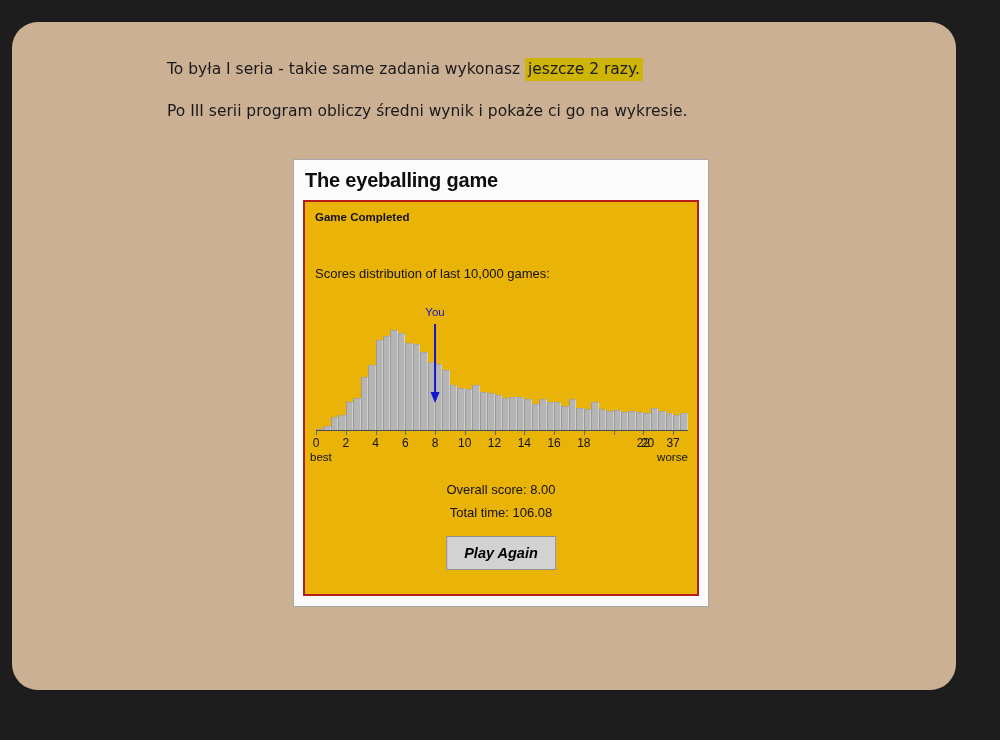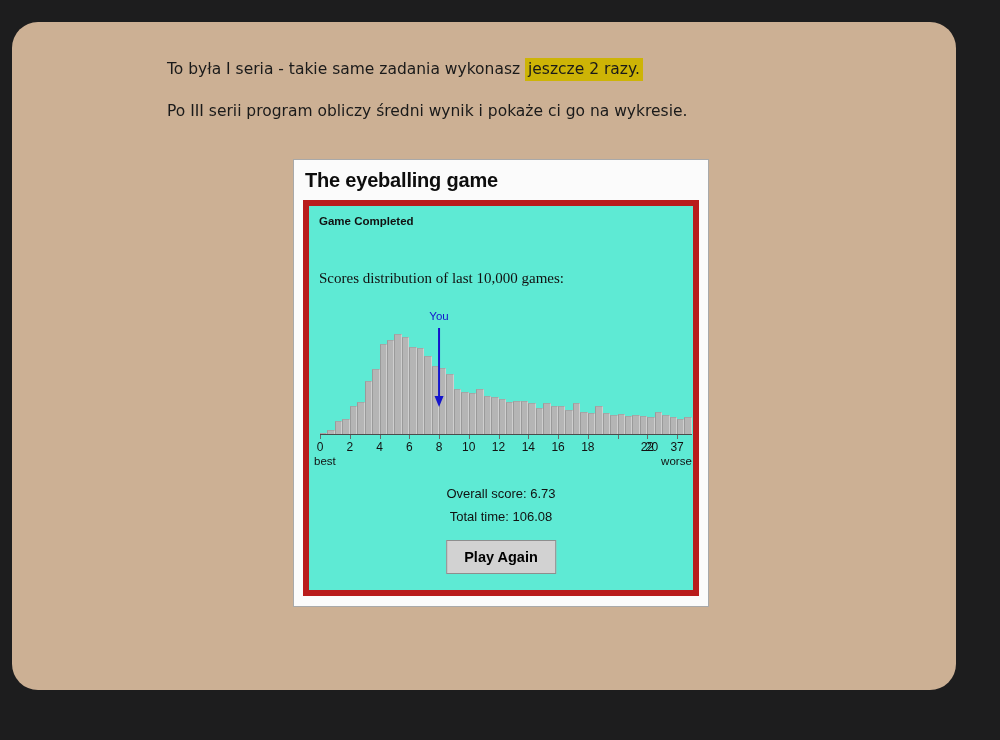--- a/index.html
+++ b/index.html
@@ -50,38 +50,38 @@
     color:#0d0d0d;
     padding:9px 0 7px 11px;
     letter-spacing:-.2px;
     font-family:"Liberation Sans", sans-serif;
     border-radius:17px;
   }
   .panel{
     position:absolute;
     left:9px;top:40px;
     width:396px;height:396px;
-    background:#5eead4;
-    border:6px solid #b91c1c;
+    background:#eab308;
+    border:2px solid #b91c1c;
     box-sizing:border-box;
   }
   .game-status{
     position:absolute;
     left:10px;top:9px;
     font-size:11.5px;
     font-weight:bold;
     color:#111;
     font-family:"Liberation Sans", sans-serif;
   }
   .chart-caption{
     position:absolute;
     left:10px;top:64px;
-    font-size:15px;
+    font-size:13px;
     color:#111;
-    font-family:Liberation Serif, serif;
+    font-family:Liberation Sans, sans-serif;
   }
 
   
   .chart{
     position:absolute;
     left:5px;top:84px;
     width:385px;height:180px;
   }
   .plot{
     position:absolute;
@@ -170,20 +170,21 @@
     left:50%;top:334px;
     transform:translateX(-50%);
     background:#d2d2d2;
     border:1px solid #8e8e8e;
     padding:8px 17px;
     font-size:14.5px;
     font-weight:bold;
     color:#000;
     font-family:"Liberation Sans", sans-serif;
     cursor:pointer;
+    font-style:italic;
   }
 
   .footer{
     position:absolute;
     left:0;top:605px;
     width:944px;
     text-align:center;
     font-size:22px;
     color:#111;
     font-family:"DejaVu Sans", sans-serif;
@@ -296,19 +297,19 @@
         <span class="edge-label" id="lbl-worse" style="left: 347.12px;">worse</span>
         <div class="you-wrap">
           <span class="you-text" id="you-text" style="left: 125.04px; top: 4px;">You</span>
           <svg id="you-arrow" width="385" height="150" style="position:absolute;left:0;top:0;">
               <line x1="125.04" y1="22" x2="125.04" y2="92" stroke="#1414cc" stroke-width="2"></line>
               <polygon points="120.54,90 129.54000000000002,90 125.04,101" fill="#1414cc"></polygon>
             </svg>
         </div>
       </div>
 
-      <div class="result" id="score">Overall score: 6.73</div>
+      <div class="result" id="score">Overall score: 8.00</div>
       <div class="result" id="time">Total time: 106.08</div>
       <button class="play-btn">Play Again</button>
     </div>
   </div>
 
 </div>
 
 </body></html>

